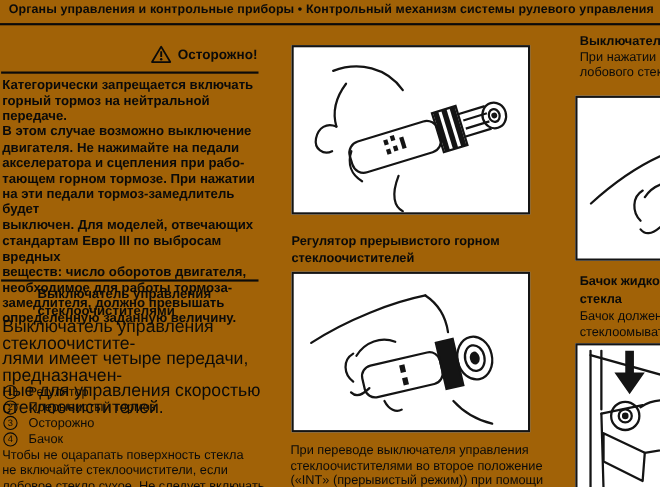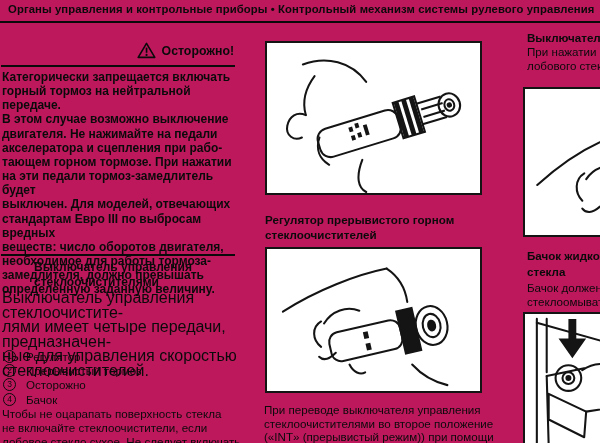--- a/index.html
+++ b/index.html
@@ -1,18 +1,18 @@
 <!DOCTYPE html>
 <html><head>
 <meta charset="utf-8">
 <style>
   html,body{margin:0;padding:0;background:#e8e8e8;}
   #page{
     position:relative;width:600px;height:443px;overflow:hidden;
-    background:#be185d;color:#0a0a0a;
+    background:#a16207;color:#0a0a0a;
     font-family:"Liberation Sans", sans-serif;
   }
   .abs{position:absolute;}
   .bold{font-weight:bold;}
   .pre{white-space:pre-line;}
   .header-bar{left:0;top:0;width:600px;height:21px;border-bottom:2.5px solid #0a0a0a;}
   .header-title{left:8px;top:3px;width:590px;font-size:11.3px;font-weight:bold;letter-spacing:0.1px;}
 
   
   .warn-title-row{left:2px;top:41px;width:232px;text-align:right;}

